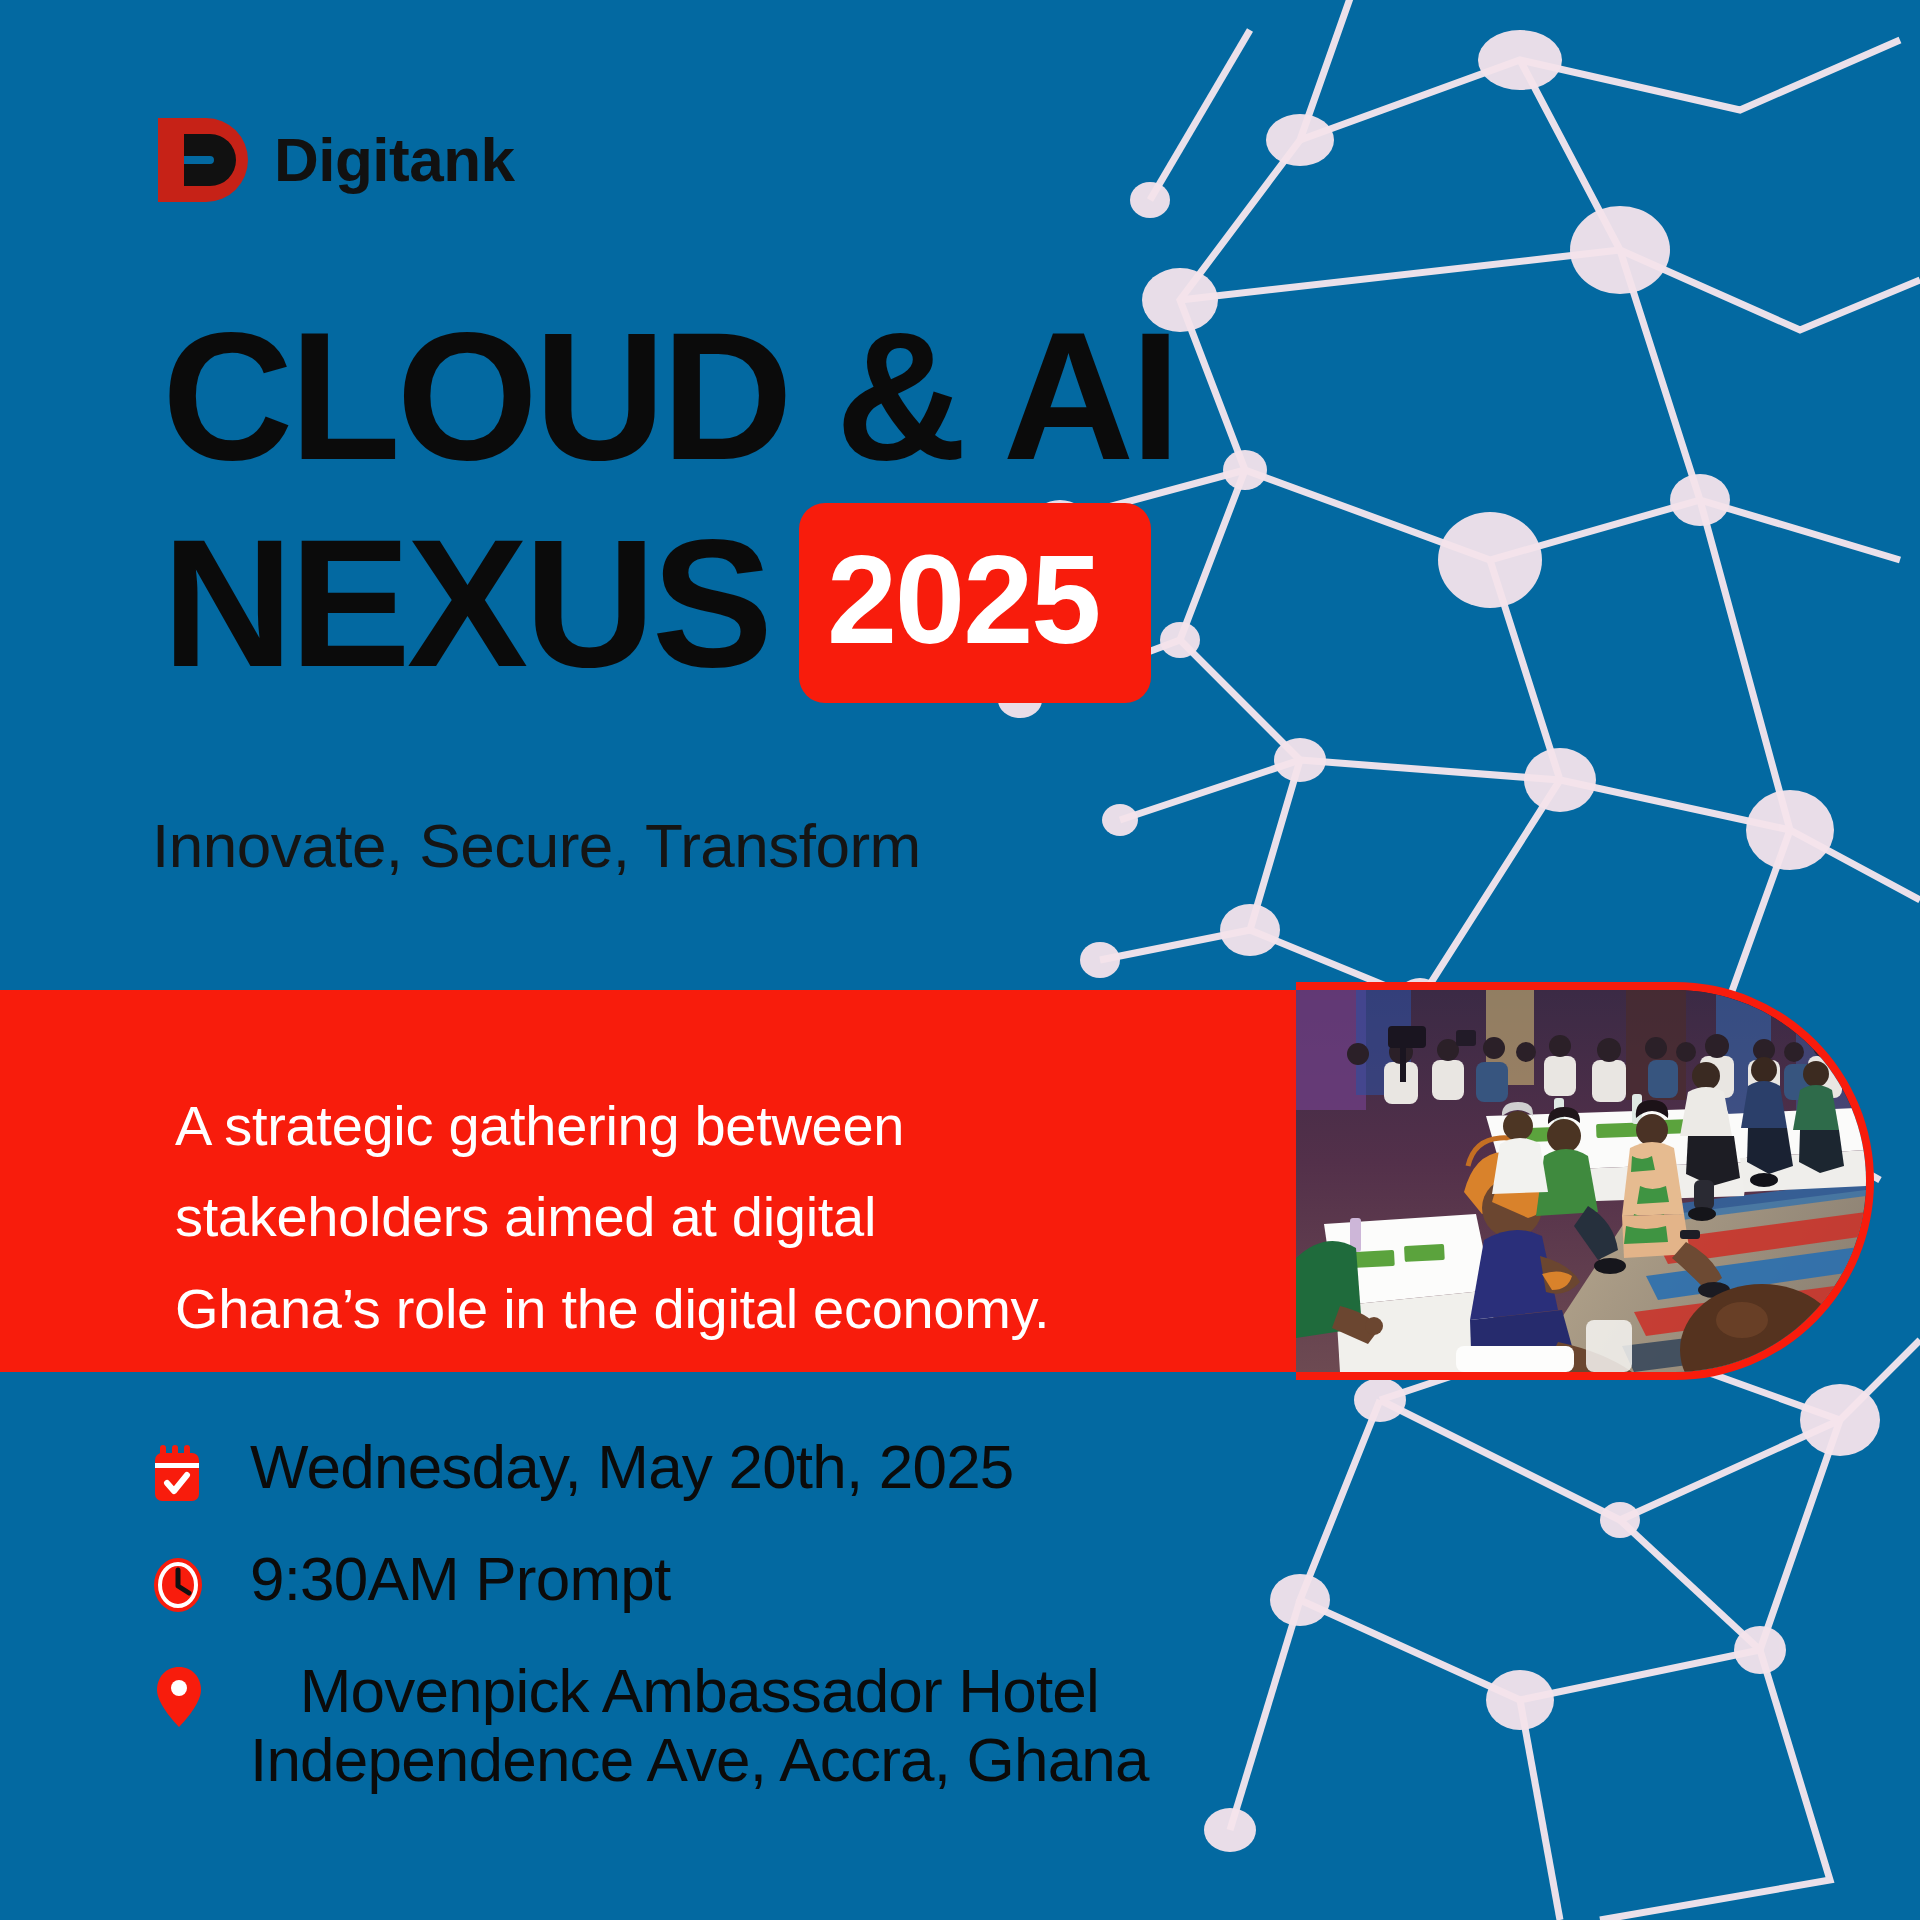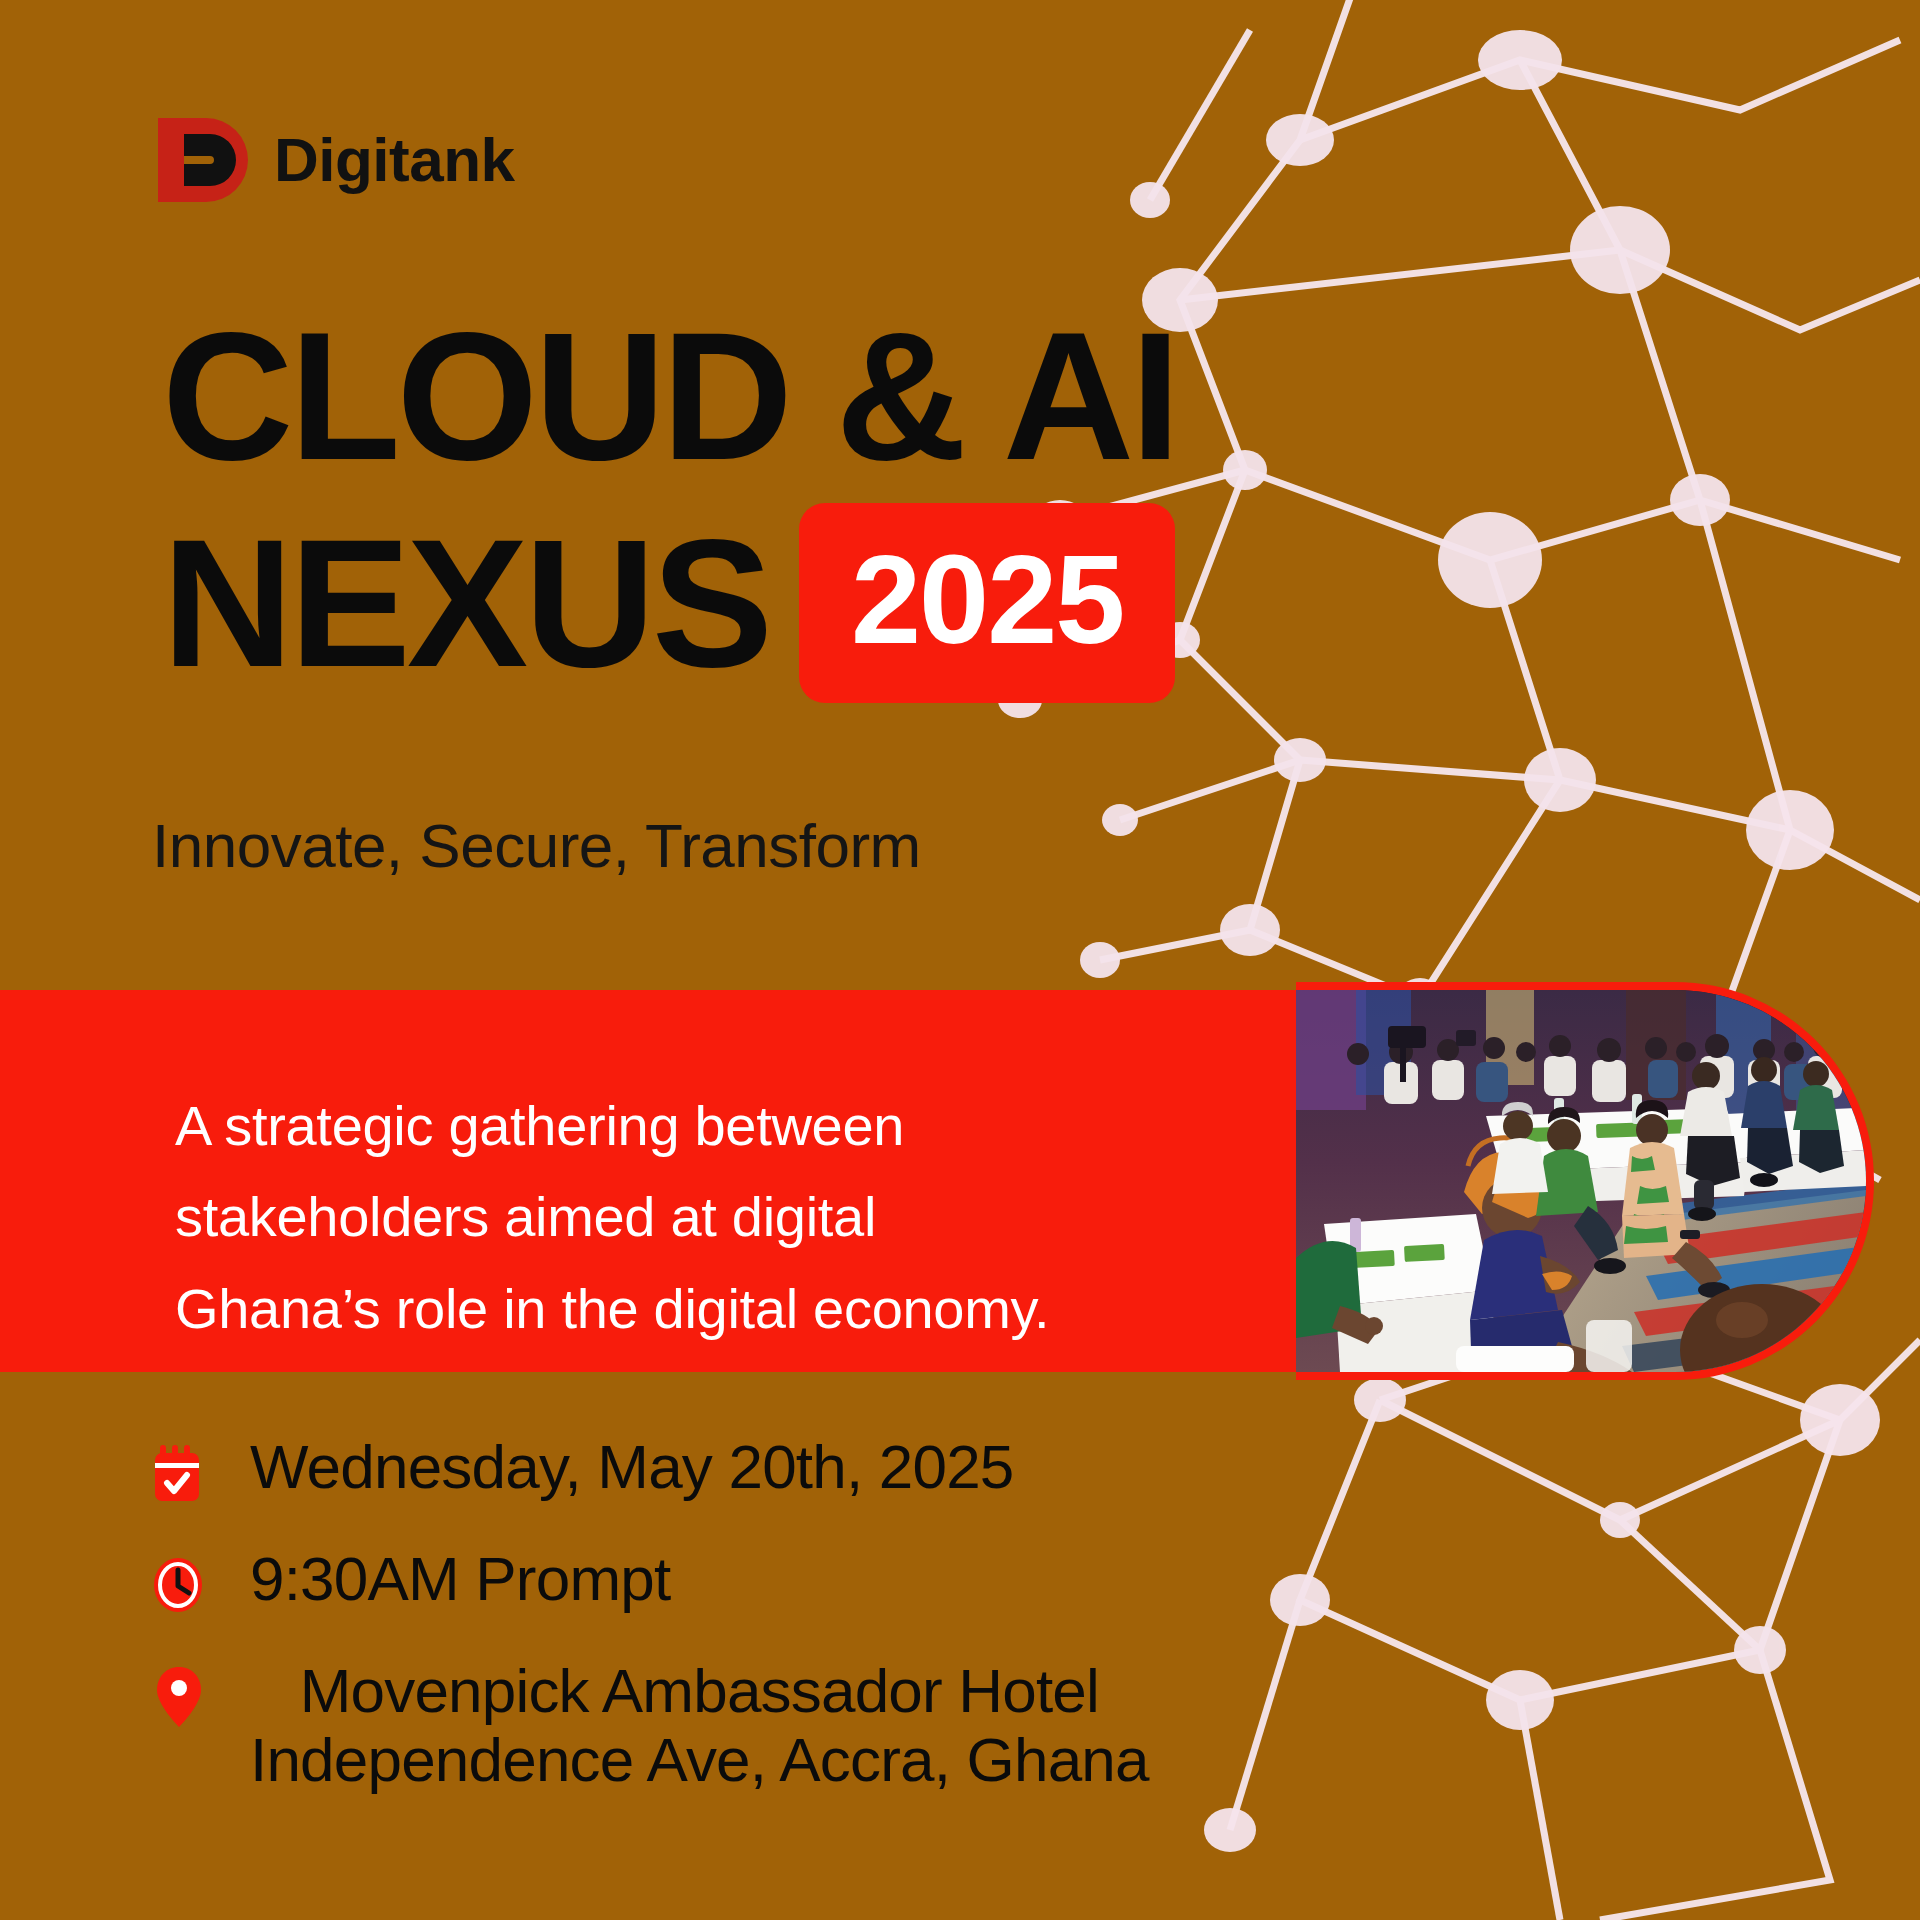--- a/index.html
+++ b/index.html
@@ -7,21 +7,21 @@
     padding: 0;
     background: #ffffff;
   }
   body {
     font-family: "Liberation Sans", sans-serif;
   }
   .poster {
     position: relative;
     width: 1920px;
     height: 1920px;
-    background: #a16207;
+    background: #0369a1;
     overflow: hidden;
   }
 
   
   .bg-network {
     position: absolute;
     inset: 0;
     z-index: 0;
     pointer-events: none;
   }
@@ -69,21 +69,21 @@
     margin-top: 22px;
   }
   .year-badge {
     background: #f81c0c;
     color: #ffffff;
     border-radius: 26px;
     font-size: 126px;
     font-weight: 800;
     letter-spacing: -2px;
     line-height: 1;
-    padding: 34px 52px 40px 52px;
+    padding: 34px 52px 40px 28px;
     display: inline-block;
   }
   .tagline {
     position: absolute;
     left: 152px;
     top: 810px;
     font-size: 62px;
     font-weight: 400;
     color: #151515;
     letter-spacing: -0.5px;

